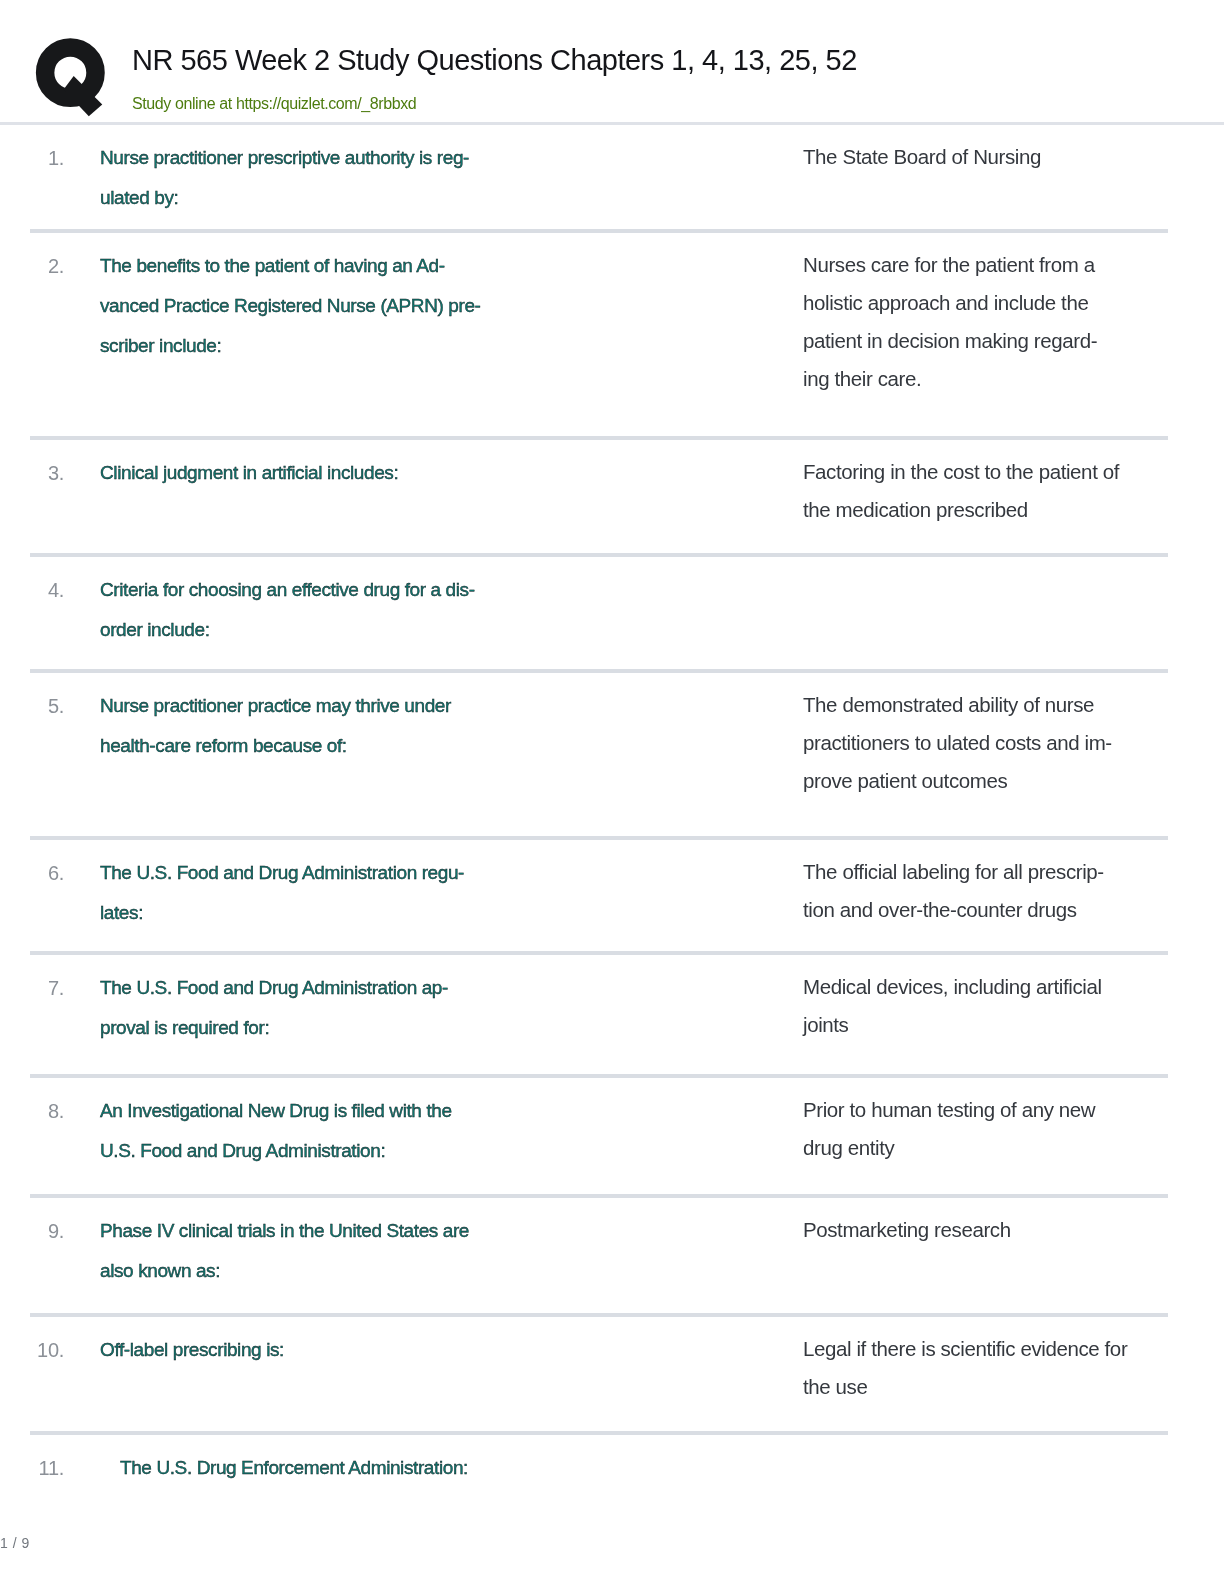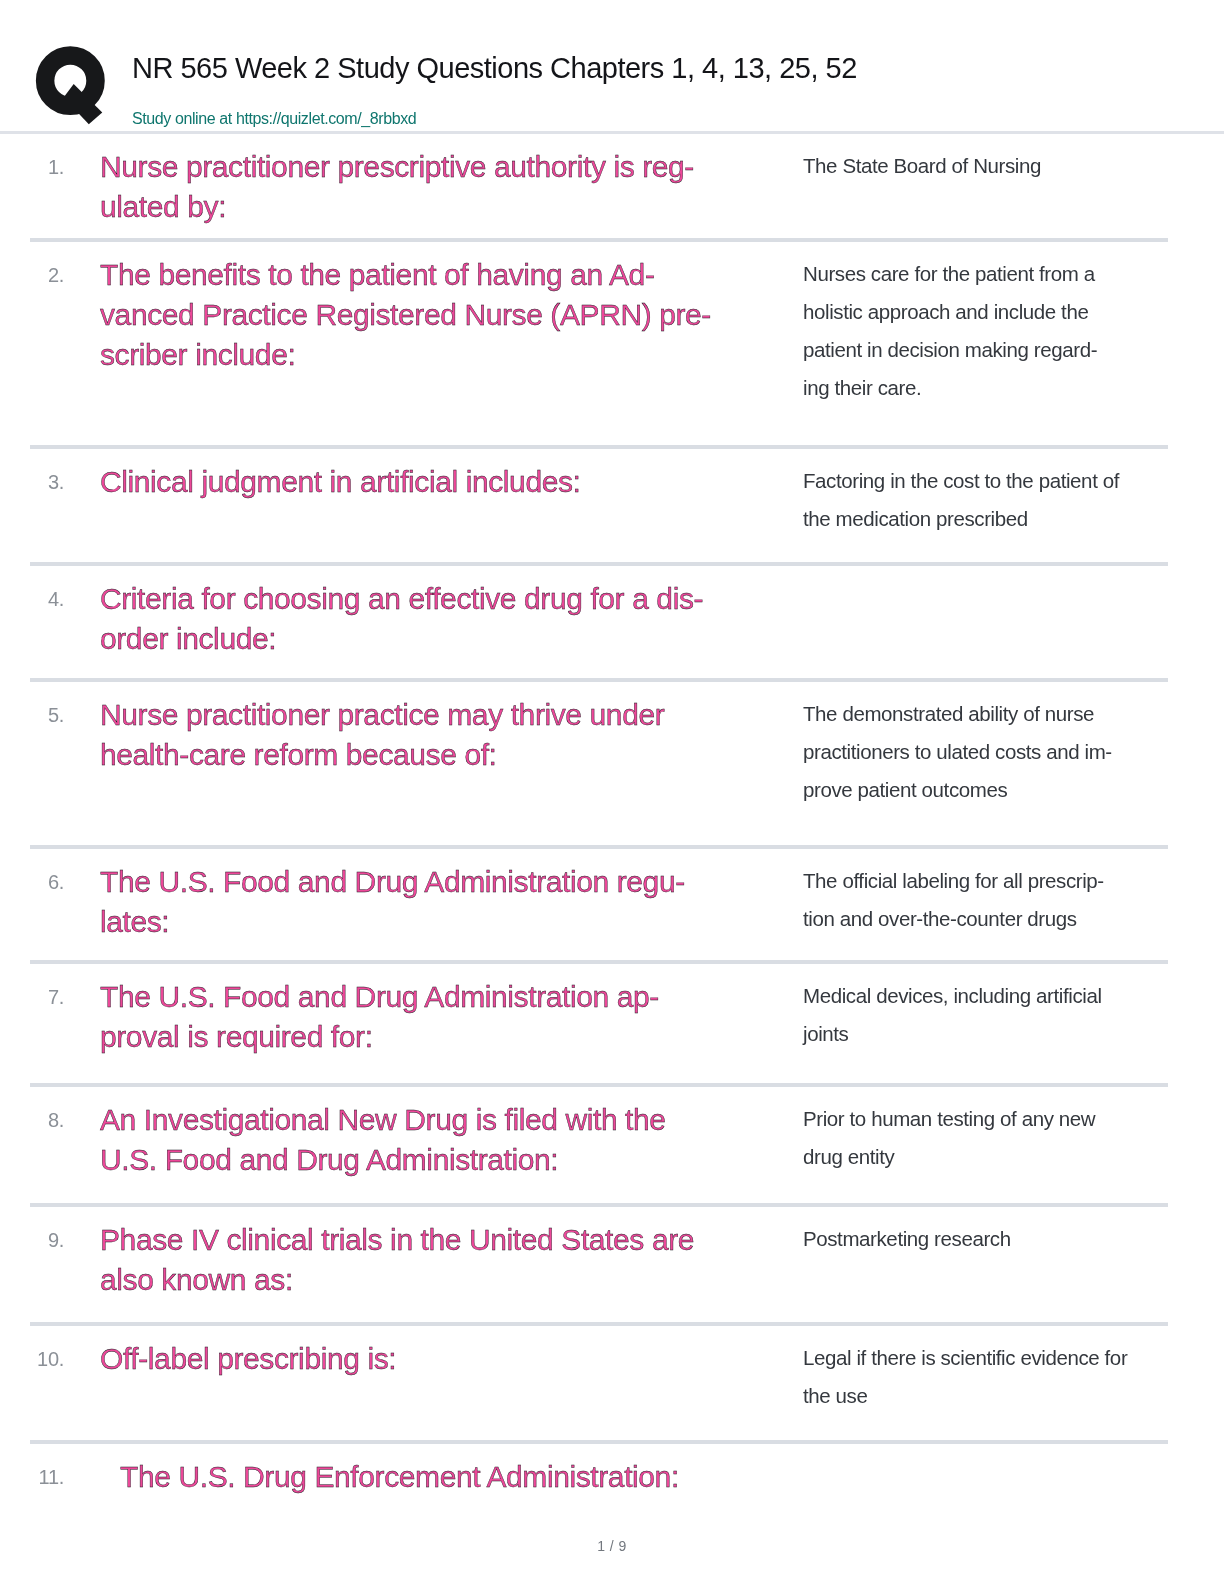--- a/index.html
+++ b/index.html
@@ -1,30 +1,30 @@
 <!DOCTYPE html>
 <html><head>
 <meta charset="utf-8">
 <style>
   html,body{margin:0;padding:0;}
   body{
     width:1224px;height:1584px;background:#ffffff;overflow:hidden;
     font-family:"Liberation Sans",sans-serif;color:#16181d;position:relative;
   }
   
-  .header{padding:40px 56px 0 30px;}
+  .header{padding:32px 56px 0 30px;}
   .header-inner{display:flex;align-items:flex-start;}
   .logo{width:84px;height:88px;flex:0 0 auto;}
   .header-text{margin-left:18px;margin-top:10px;}
   .title{
     font-size:29px;line-height:36px;letter-spacing:-0.5px;color:#141519;
     font-weight:500;white-space:nowrap;
   }
   .subtitle{
-    font-size:16px;line-height:20px;margin-top:23px;color:#0f766e;
+    font-size:16px;line-height:20px;margin-top:16px;color:#4d7c0f;
     letter-spacing:-0.4px;
   }
   .header-rule{height:3px;background:#dfe2e8;margin-top:2px;}
   
   .rows{padding:0 56px 0 30px;}
   .row{
     display:flex;align-items:flex-start;box-sizing:border-box;
     padding-top:13px;border-bottom:4px solid #d9dde3;
   }
   .row:last-child{border-bottom:none;gap:20px;}
@@ -38,32 +38,32 @@
   .row:nth-child(8){min-height:120px;}
   .row:nth-child(9){min-height:119px;}
   .row:nth-child(10){min-height:118px;}
   .row:nth-child(11){min-height:88px;}
   .num{
     width:34px;flex:0 0 auto;text-align:right;font-size:20px;line-height:40px;
     color:#8b9097;letter-spacing:-0.3px;
   }
   .question{
     width:695px;flex:0 0 auto;margin-left:36px;
-    font-size:30px;line-height:40px;letter-spacing:-0.4px;color:#ec4899;
+    font-size:19px;line-height:40px;letter-spacing:-0.4px;color:#0f766e;
     -webkit-text-stroke:0.4px #16181d;
     white-space:pre-line;
   }
   .answer{
     flex:1 1 auto;margin-left:8px;
     font-size:20.5px;line-height:38px;letter-spacing:-0.4px;color:#34383e;
     white-space:pre-line;
   }
   
   .footer{
-    text-align:center;margin-top:6px;font-size:14px;color:#72777e;
+    text-align:left;margin-top:12px;font-size:14px;color:#72777e;
     letter-spacing:0.5px;
   }
 </style>
 </head>
 <body>
 
 <div class="header">
   <div class="header-inner">
     <div class="logo">
       <svg viewBox="0 0 100 104" width="84" height="88">

